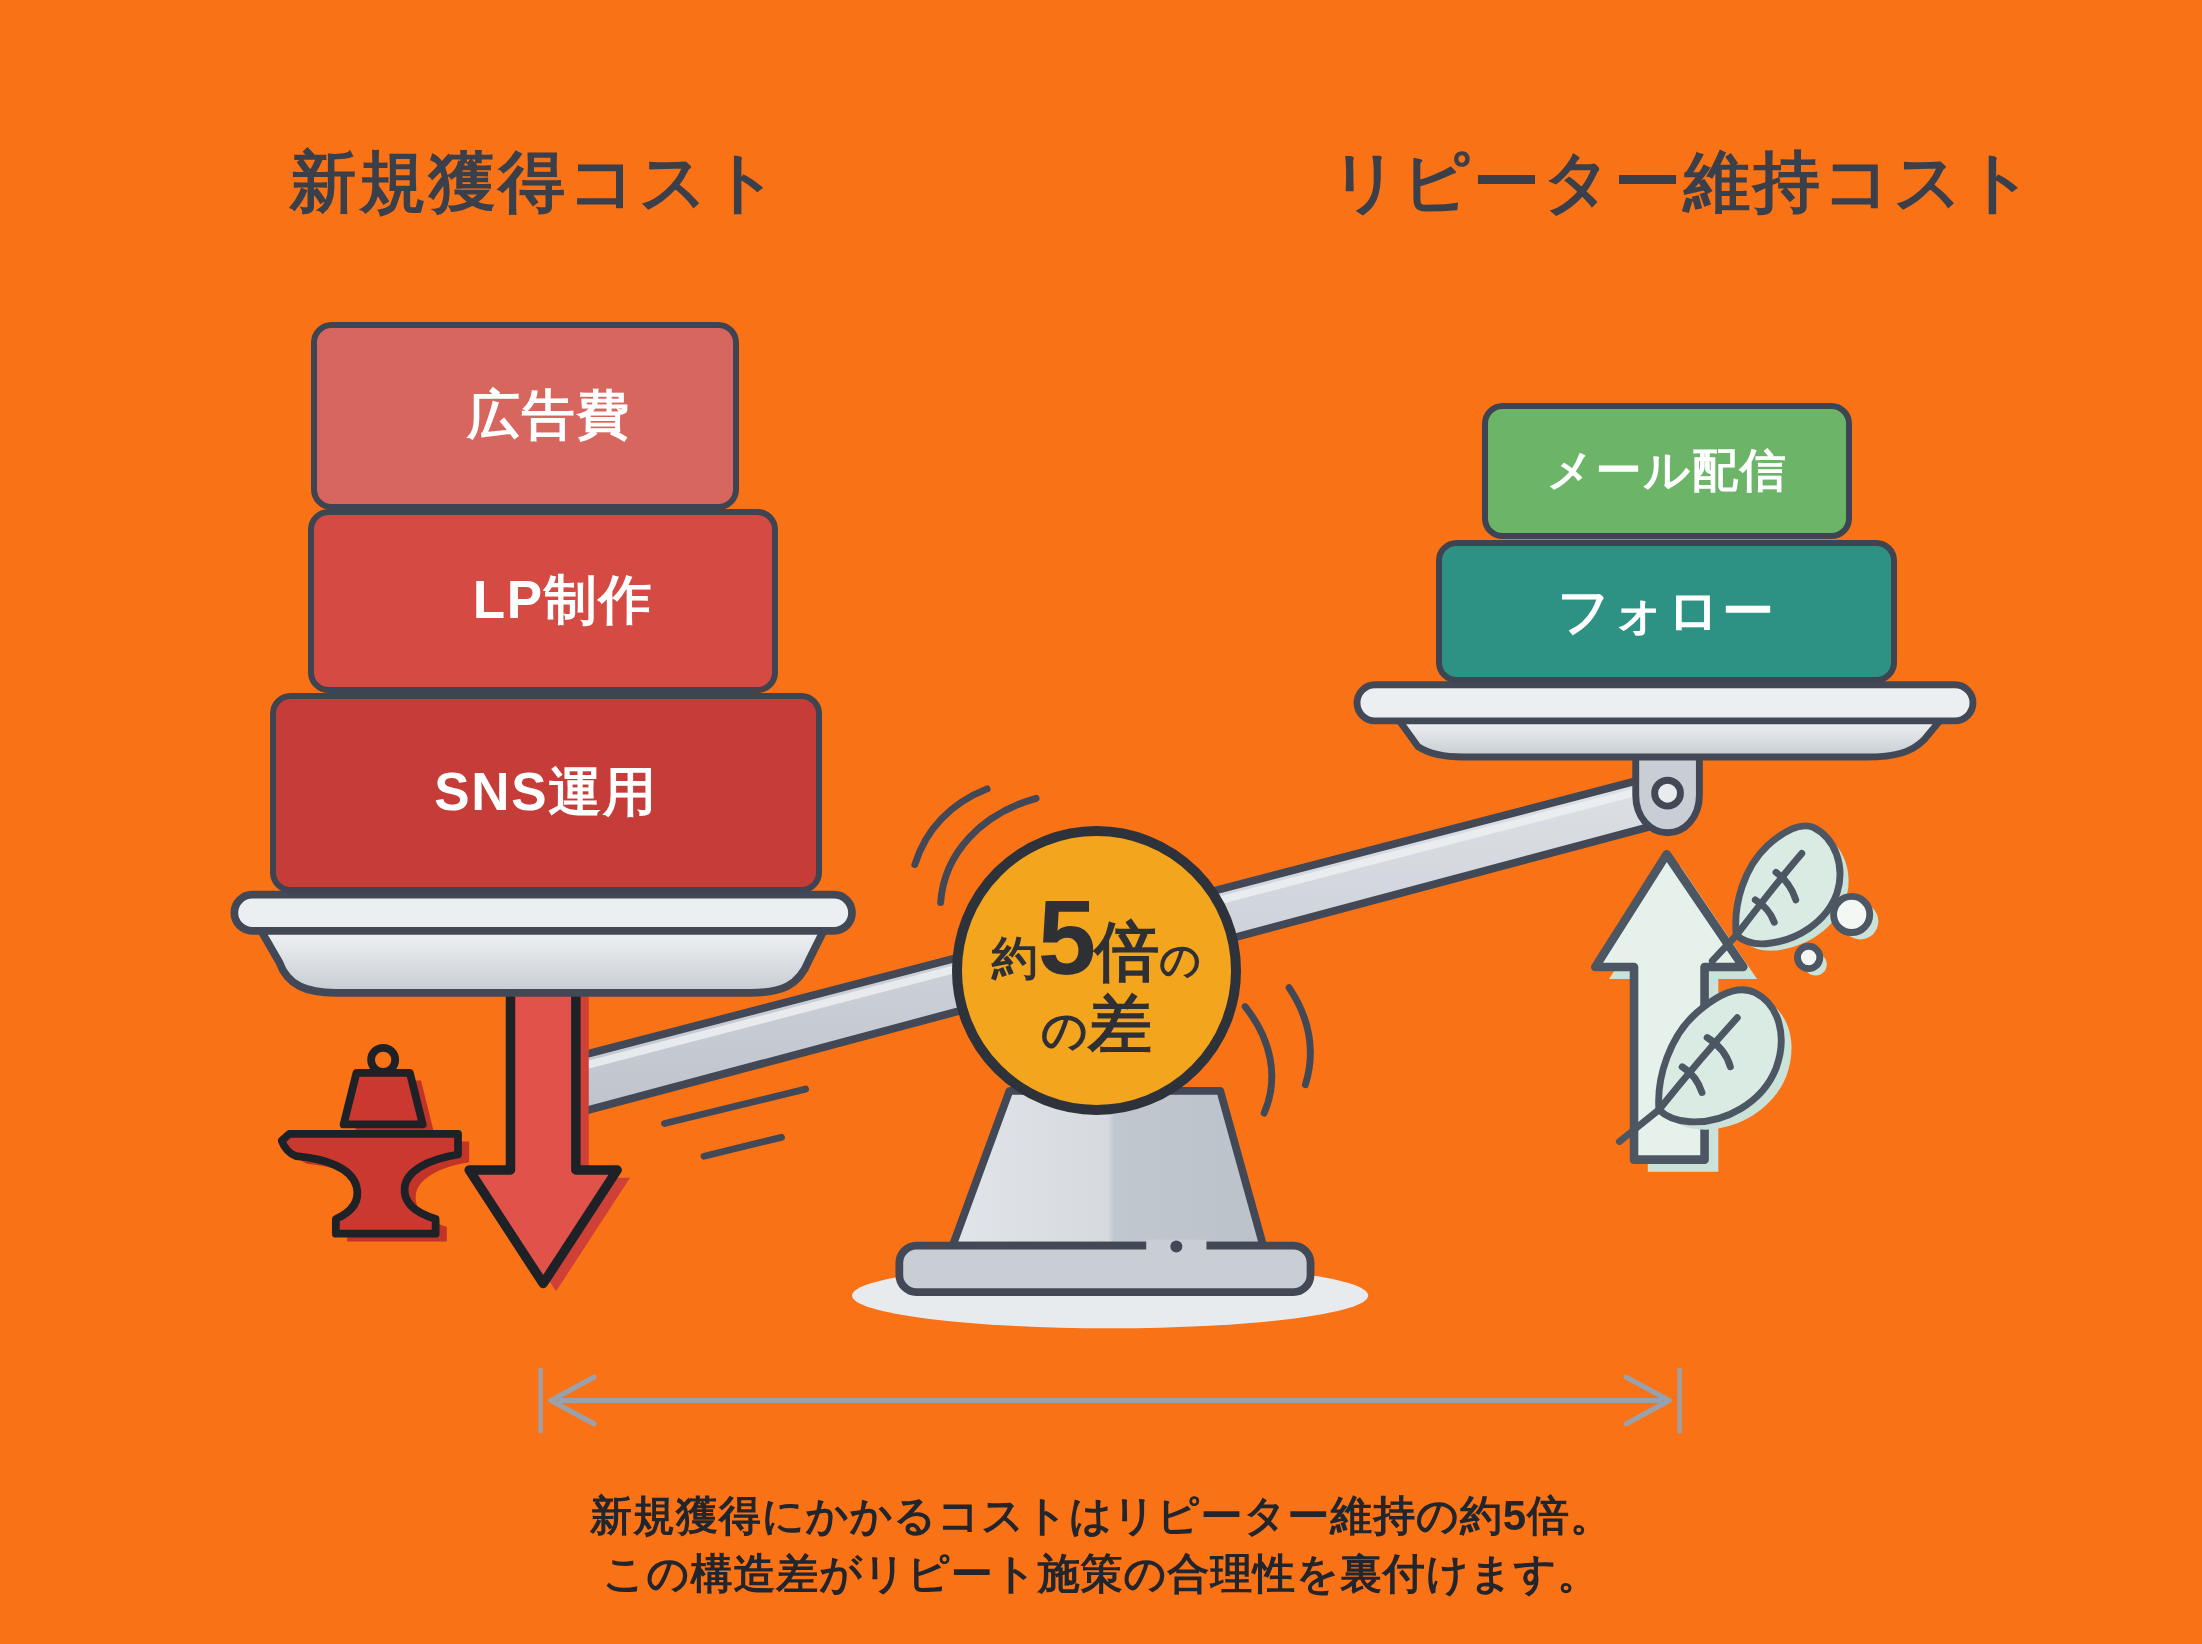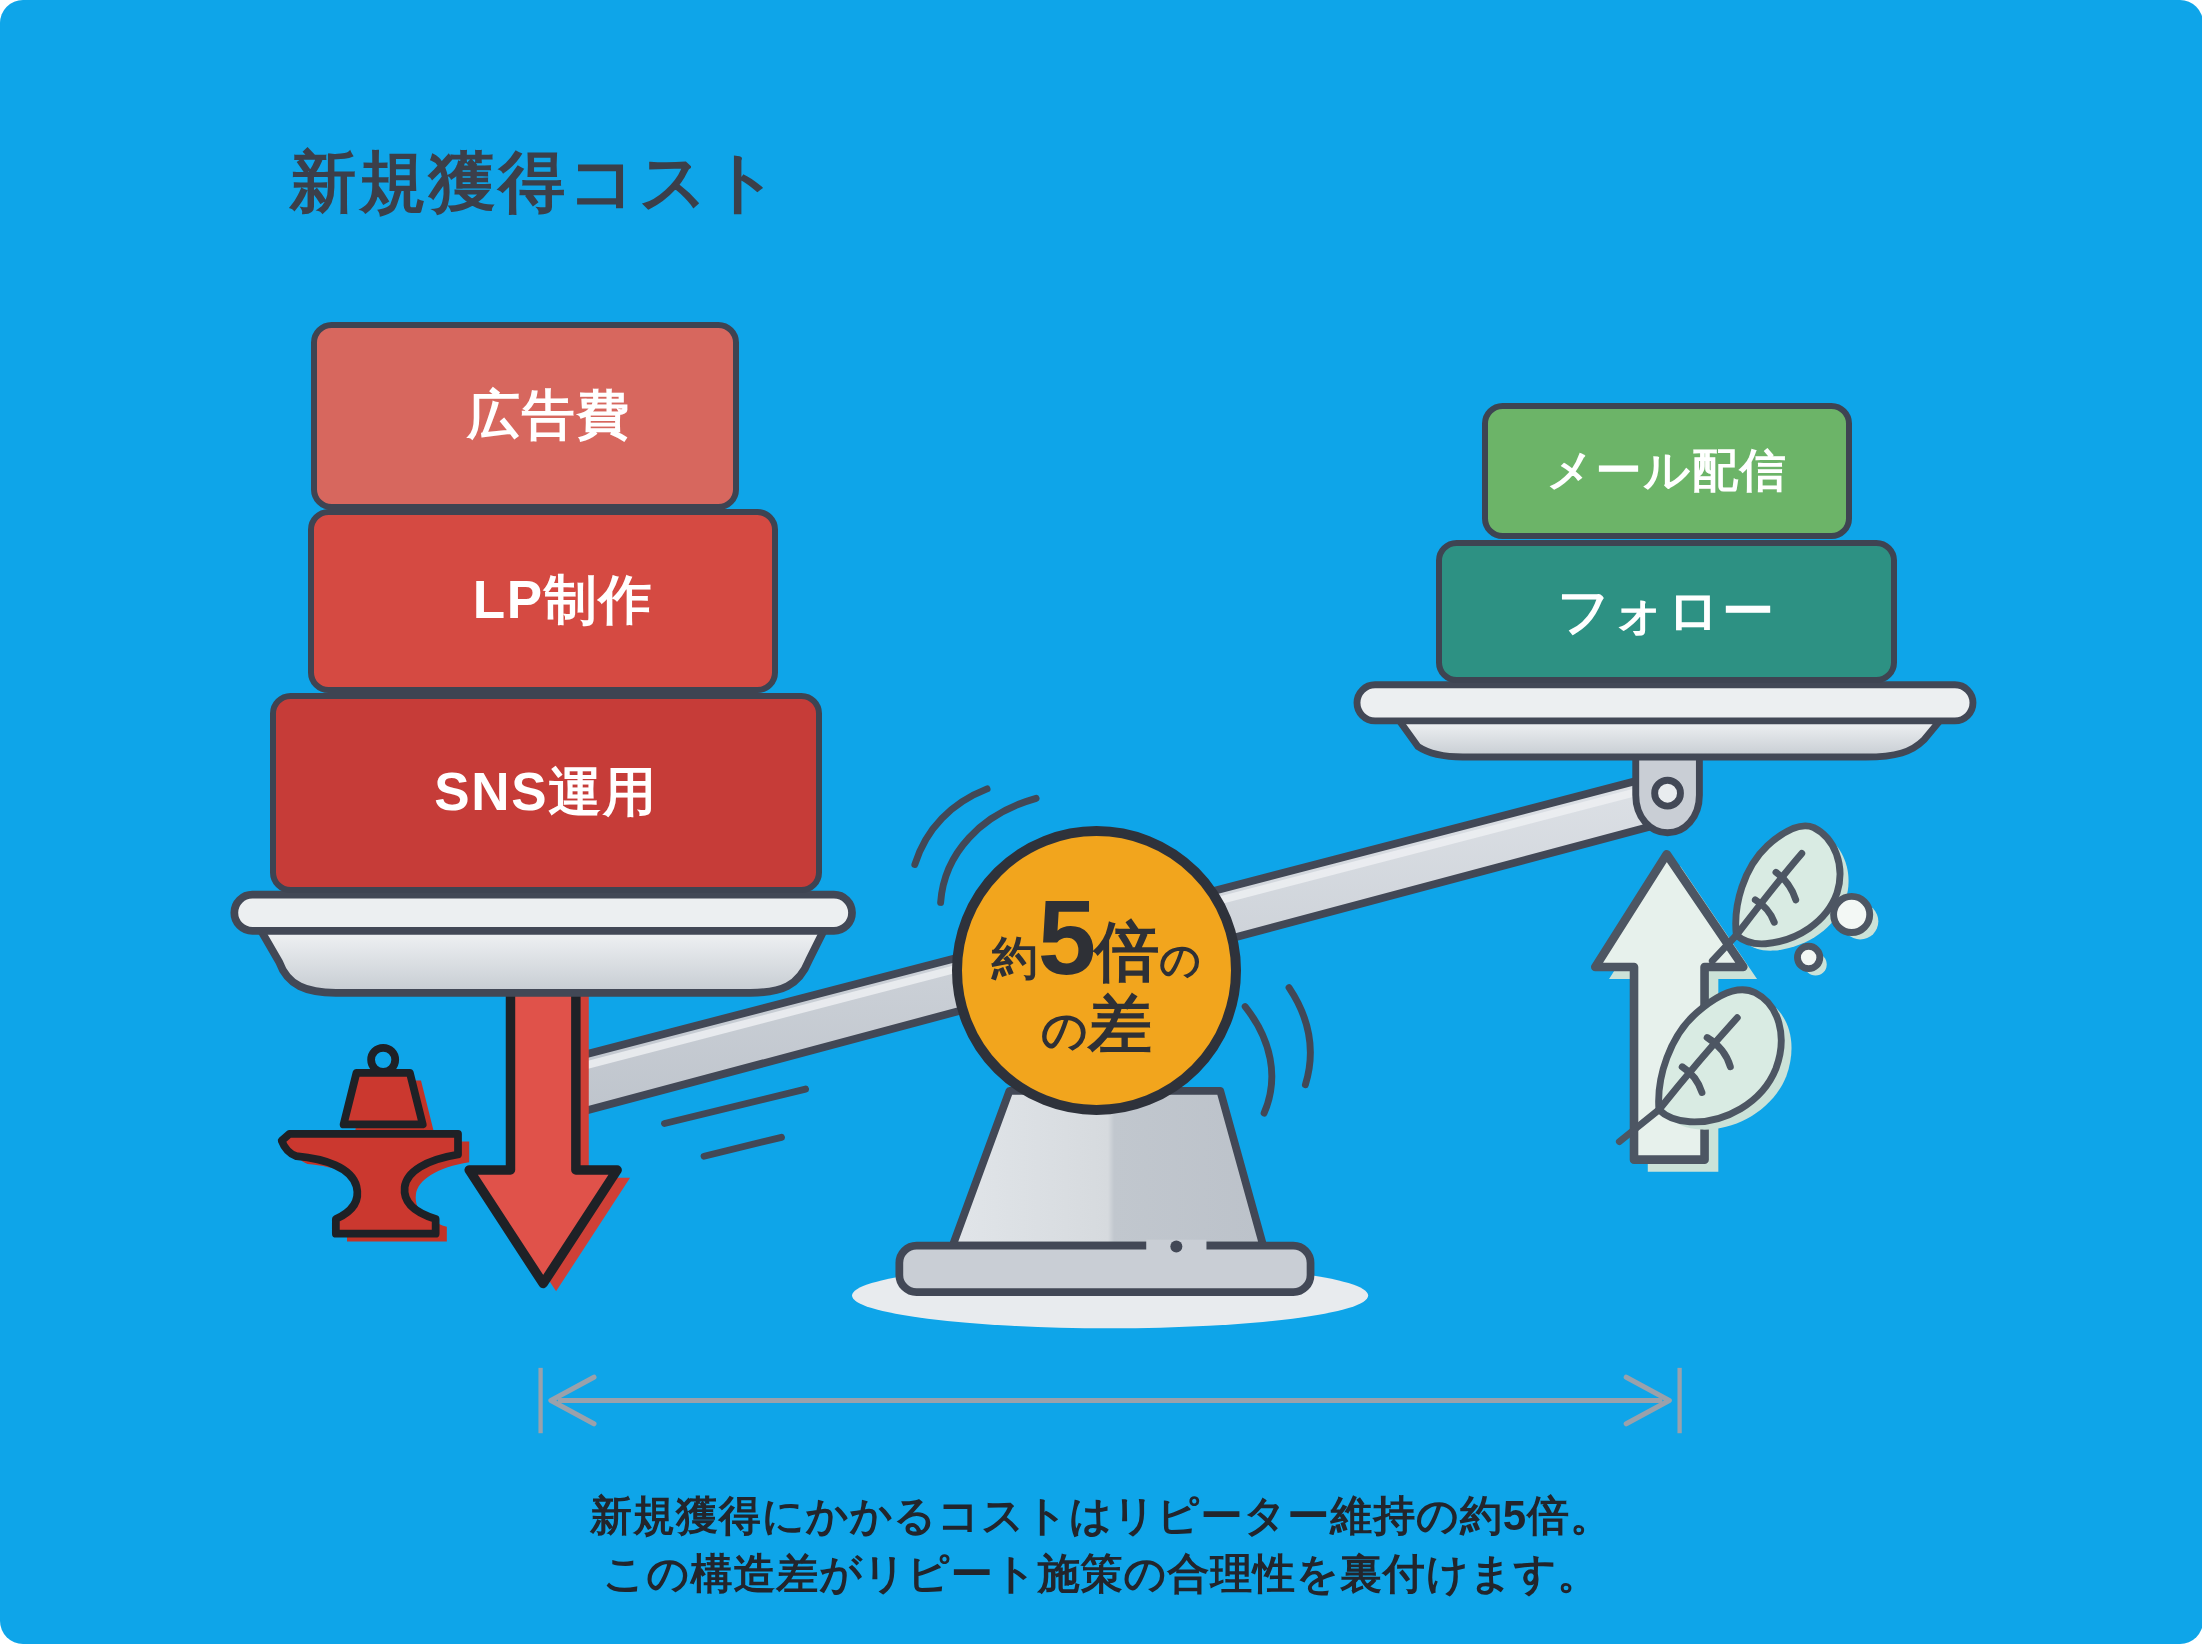--- a/index.html
+++ b/index.html
@@ -32,21 +32,21 @@
   .badge-line2{display:flex;align-items:baseline;line-height:1;font-weight:800;margin-top:1.7px;}
   .b-l2p{font-size:46px;}
   .b-l2w{font-size:64px;}
   .caption{position:absolute;left:0;top:1447px;width:2203px;text-align:center;color:#22252c;margin-top:48px;}
   .caption-line{font-size:42px;font-weight:800;letter-spacing:0.9px;line-height:1.0;}
   .caption-line + .caption-line{margin-top:15.5px;}
 </style>
 </head>
 <body>
 
-<div class="canvas" style="background-color: #0ea5e9; border-radius: 23px;">
+<div class="canvas" style="background-color: #f97316;">
 
   <svg class="scene" viewBox="0 0 2560 1911">
     <defs>
       <linearGradient id="panGrad" x1="0" y1="0" x2="0" y2="1">
         <stop offset="0" stop-color="#f1f3f5"></stop>
           <stop offset="1" stop-color="#c6ccd2"></stop>
       </linearGradient>
       <linearGradient id="beamGrad" x1="0" y1="0" x2="0" y2="1">
         <stop offset="0" stop-color="#dde1e6"></stop>
           <stop offset="1" stop-color="#bdc3cb"></stop>
@@ -144,20 +144,21 @@
       <line x1="628" y1="1590" x2="628" y2="1666" stroke-width="5"></line>
       <line x1="1952" y1="1590" x2="1952" y2="1666" stroke-width="5"></line>
       <path d="M690,1601 L640,1628 L690,1655" stroke-width="6" stroke-linecap="round" stroke-linejoin="round"></path>
       <path d="M1890,1601 L1940,1628 L1890,1655" stroke-width="6" stroke-linecap="round" stroke-linejoin="round"></path>
     </g>
   </svg>
 
   <div class="overlay">
 
     <div class="title title-left">新規獲得コスト</div>
+    <div class="title title-right">リピーター維持コスト</div>
 
     <div class="block blk-ad" style="background-color: rgb(215, 103, 94);">
       <span class="block-label">広告費</span>
     </div>
     <div class="block blk-lp" style="background-color: rgb(213, 74, 66); padding-left: 40px;">
       <span class="block-label">LP制作</span>
     </div>
     <div class="block blk-sns" style="background-color: rgb(198, 60, 56);">
       <span class="block-label">SNS運用</span>
     </div>

